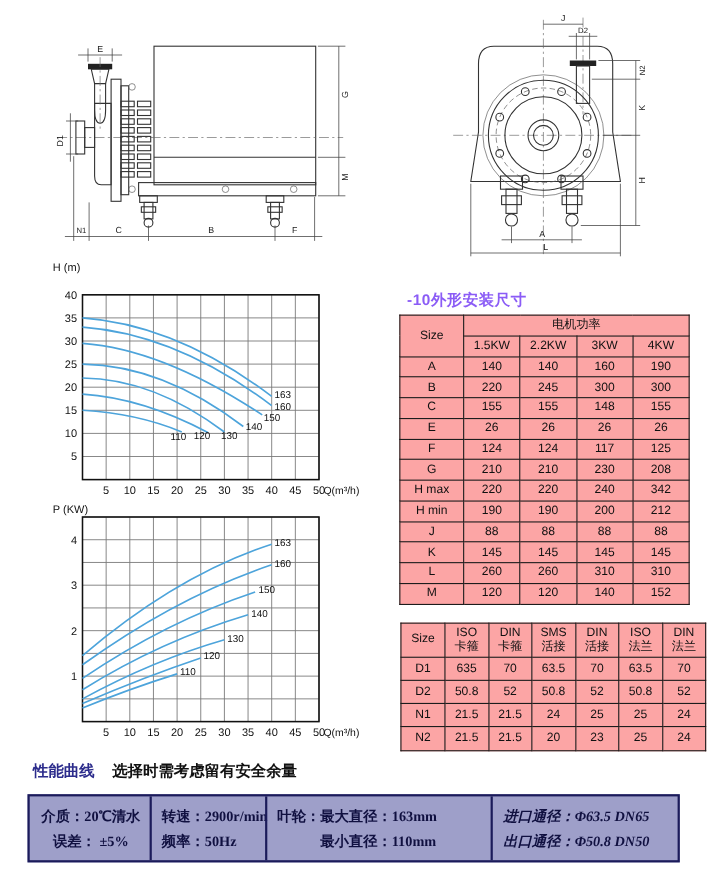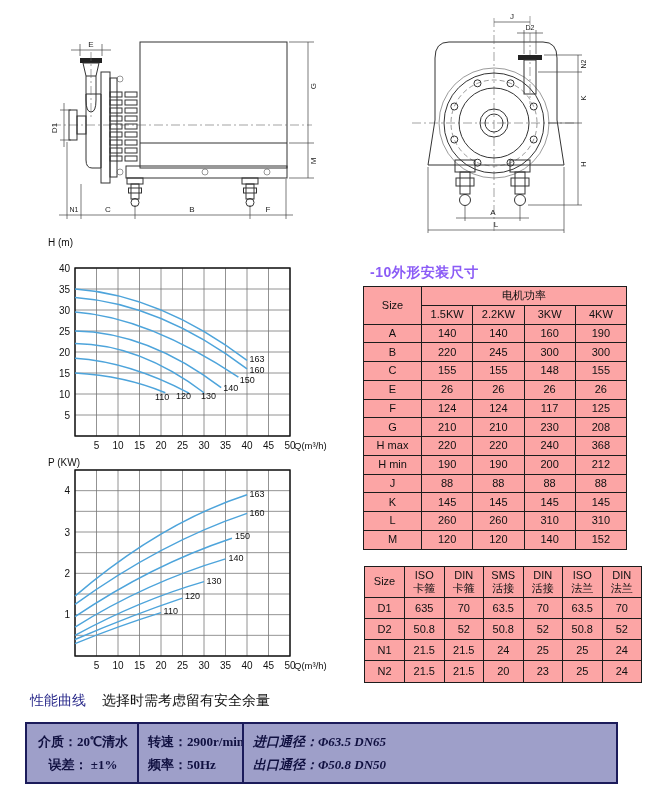--- a/index.html
+++ b/index.html
@@ -30,21 +30,21 @@
   #dim-table { width:264px; }
   #dim-table col.c0 { width:58px; }
   #conn-table { width:278px; }
   #conn-table col.c0 { width:40px; }
   #conn-table td { padding:3.6px 0; }
   #conn-table thead th { padding:2px 0; }
 
   .section-title { font-size:14px; font-weight:bold; letter-spacing:.5px; }
 
   
-  .perf-line { font-size:14px; font-weight:normal; font-family:"Liberation Serif", serif; }
+  .perf-line { font-size:14px; font-weight:bold; font-family:"Liberation Serif", serif; }
   .perf-line .t1 { margin-right:16px; }
   .notes-box {
     display:flex; box-sizing:border-box; border:2px solid #1b1b5a; background:#9e9fc9;
     font-family:"Liberation Serif", serif; font-weight:bold; font-size:13px; color:#101040;
   }
   .note-cell { box-sizing:border-box; padding:7px 7px 0 9px; line-height:1.75; }
   .note-cell + .note-cell { border-left:2px solid #1b1b5a; }
   .note-line { white-space:nowrap; }
 </style>
 </head>
@@ -379,21 +379,21 @@
           <td>210</td>
           <td>210</td>
           <td>230</td>
           <td>208</td>
         </tr>
         <tr>
           <th>H max</th>
           <td>220</td>
           <td>220</td>
           <td>240</td>
-          <td>368</td>
+          <td>342</td>
         </tr>
         <tr>
           <th>H min</th>
           <td>190</td>
           <td>190</td>
           <td>200</td>
           <td>212</td>
         </tr>
         <tr>
           <th>J</th>
@@ -487,25 +487,29 @@
       </tbody>
   </table>
 
   <div class="abs perf-line" style="left:30px;top:692px">
     <span class="t1" id="perf-title" style="color: rgb(44, 44, 140);">性能曲线</span><span>选择时需考虑留有安全余量</span>
   </div>
 
   <div class="abs notes-box" style="left:25px;top:722px;width:593px;height:62px" id="notes-box">
       <div class="note-cell" style="width: 110px; text-align: center;">
         <div class="note-line">介质：20℃清水</div>
-        <div class="note-line">误差： ±1%</div>
+        <div class="note-line">误差： ±5%</div>
       </div>
       <div class="note-cell" style="width: 105px;">
         <div class="note-line">转速：2900r/min</div>
         <div class="note-line">频率：50Hz</div>
+      </div>
+      <div class="note-cell" style="width: 207px;">
+        <div class="note-line">叶轮：最大直径：163mm</div>
+        <div class="note-line" style="padding-left: 39px;">最小直径：110mm</div>
       </div>
       <div class="note-cell" style="width: 171px; font-style: italic;">
         <div class="note-line">进口通径：Φ63.5 DN65</div>
         <div class="note-line">出口通径：Φ50.8 DN50</div>
       </div>
     </div>
 
 </div>
 
 </body></html>

